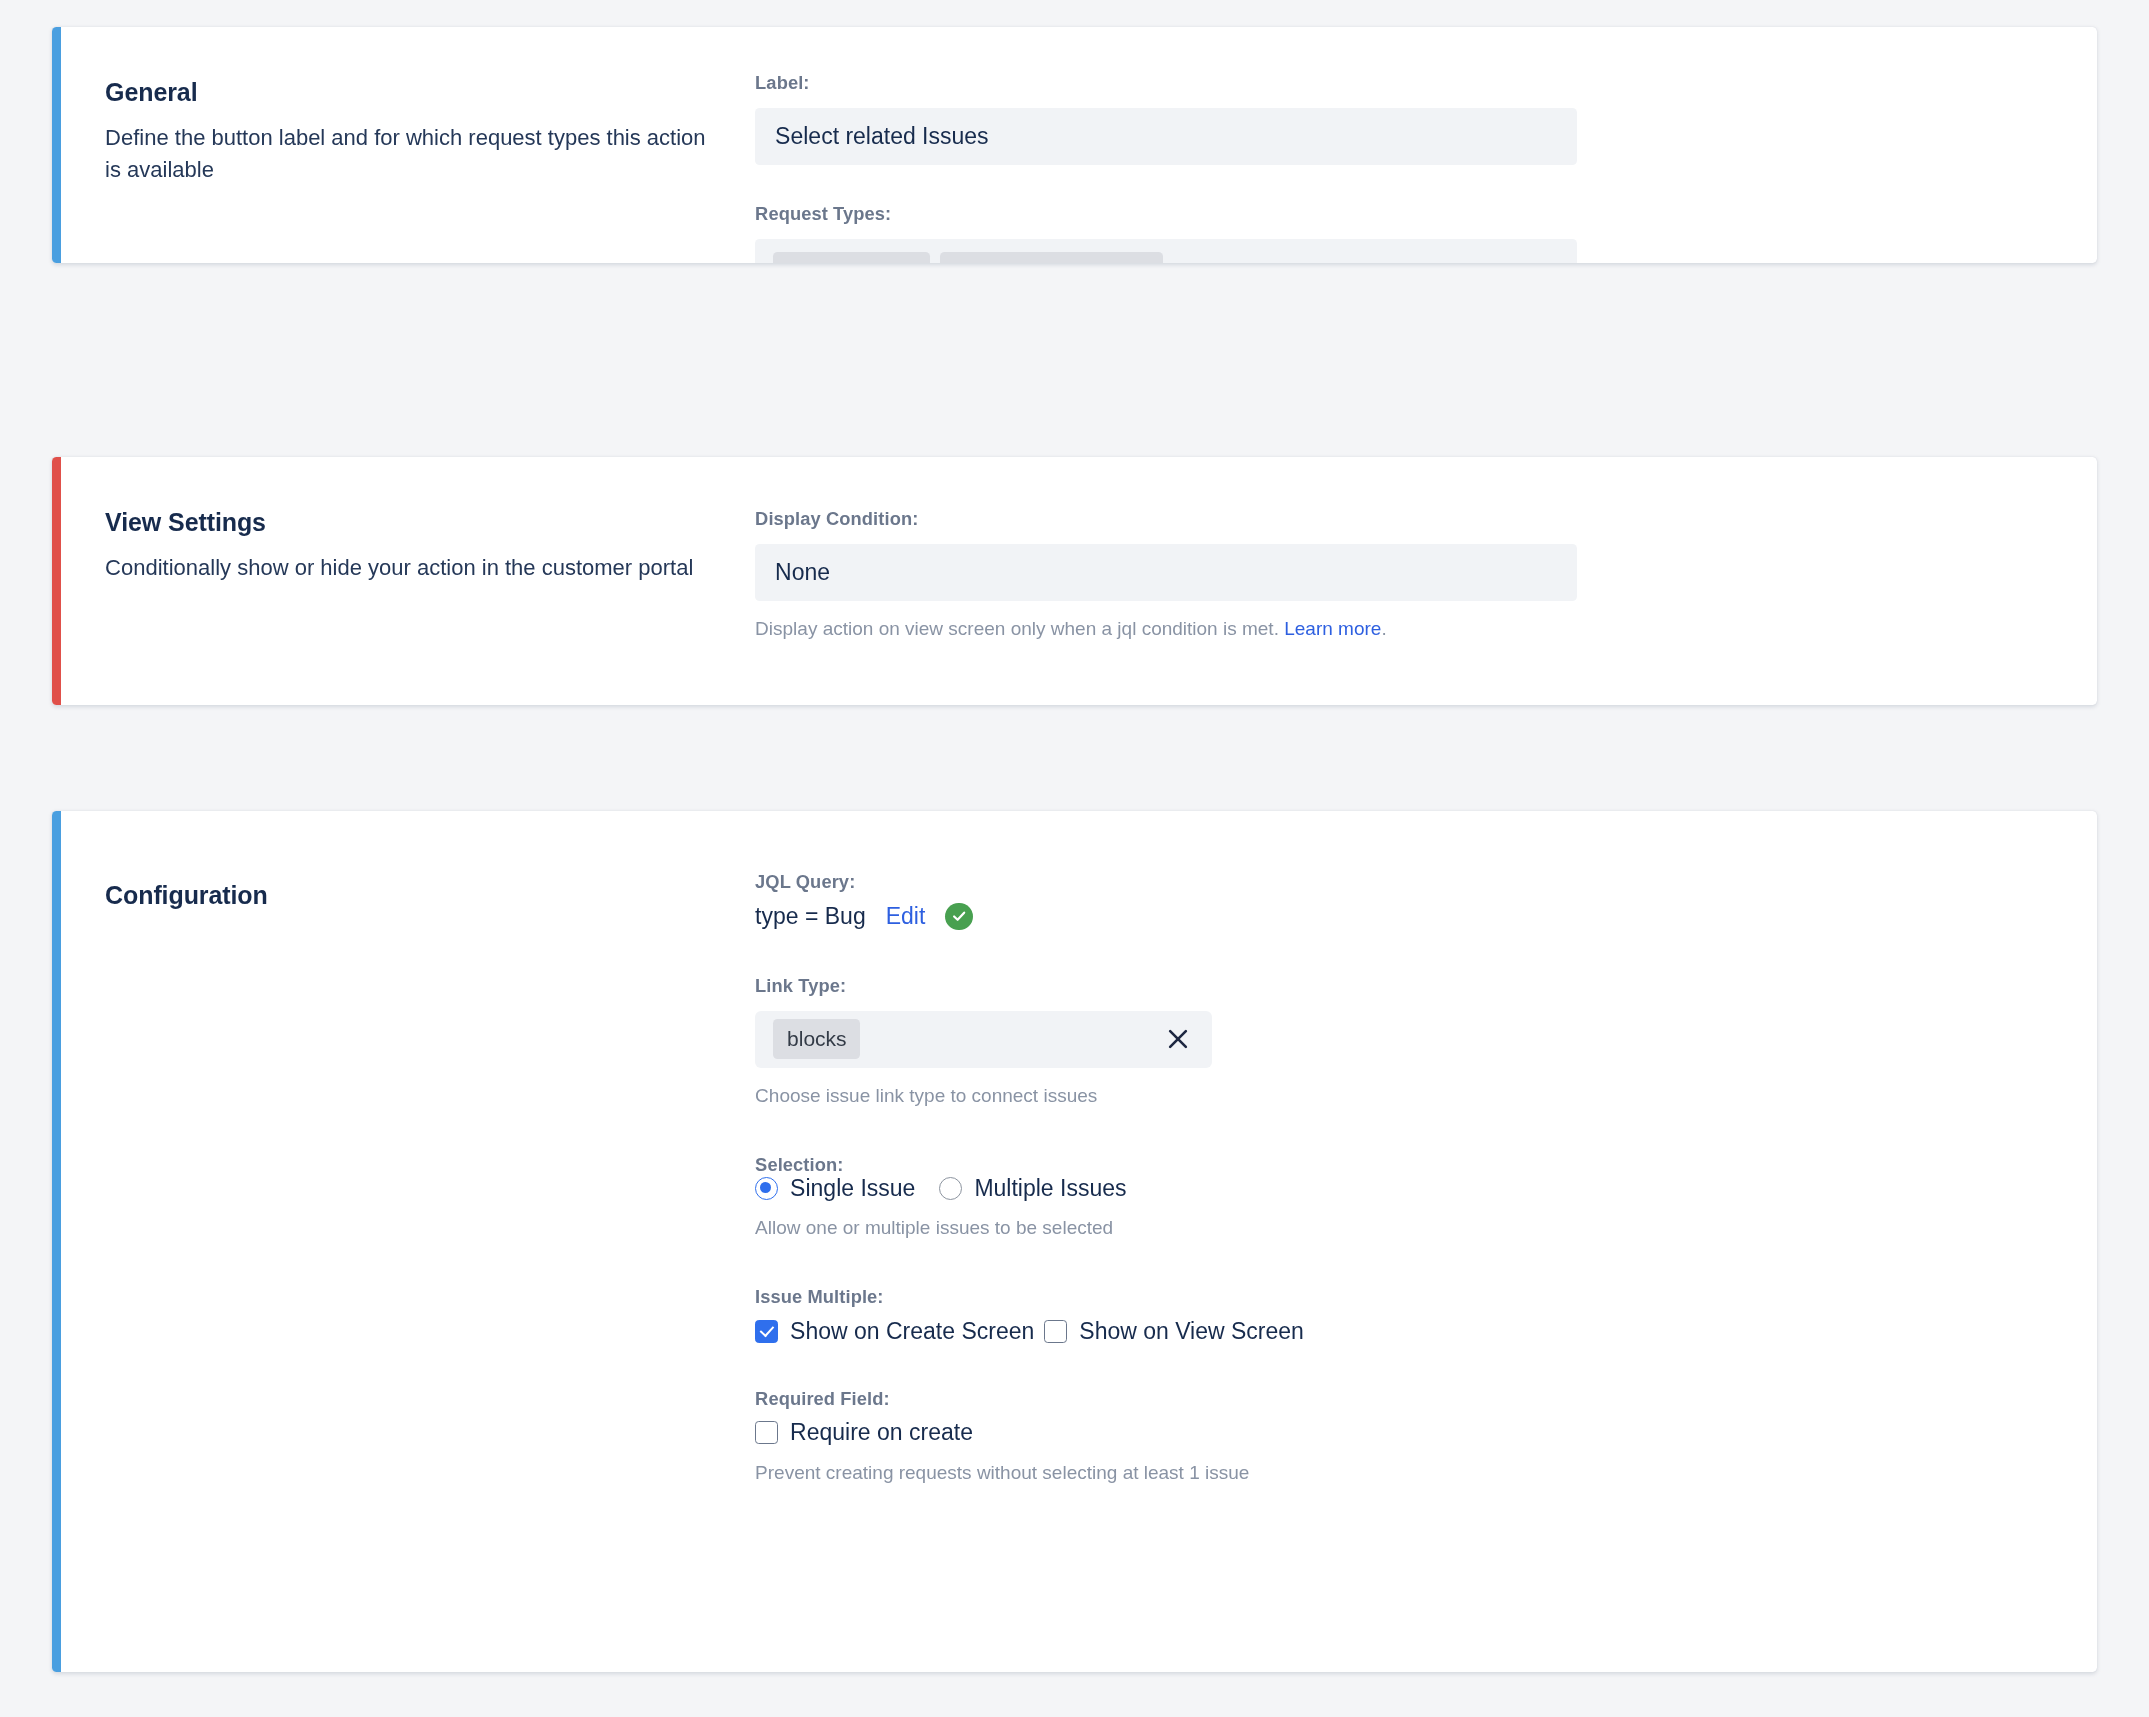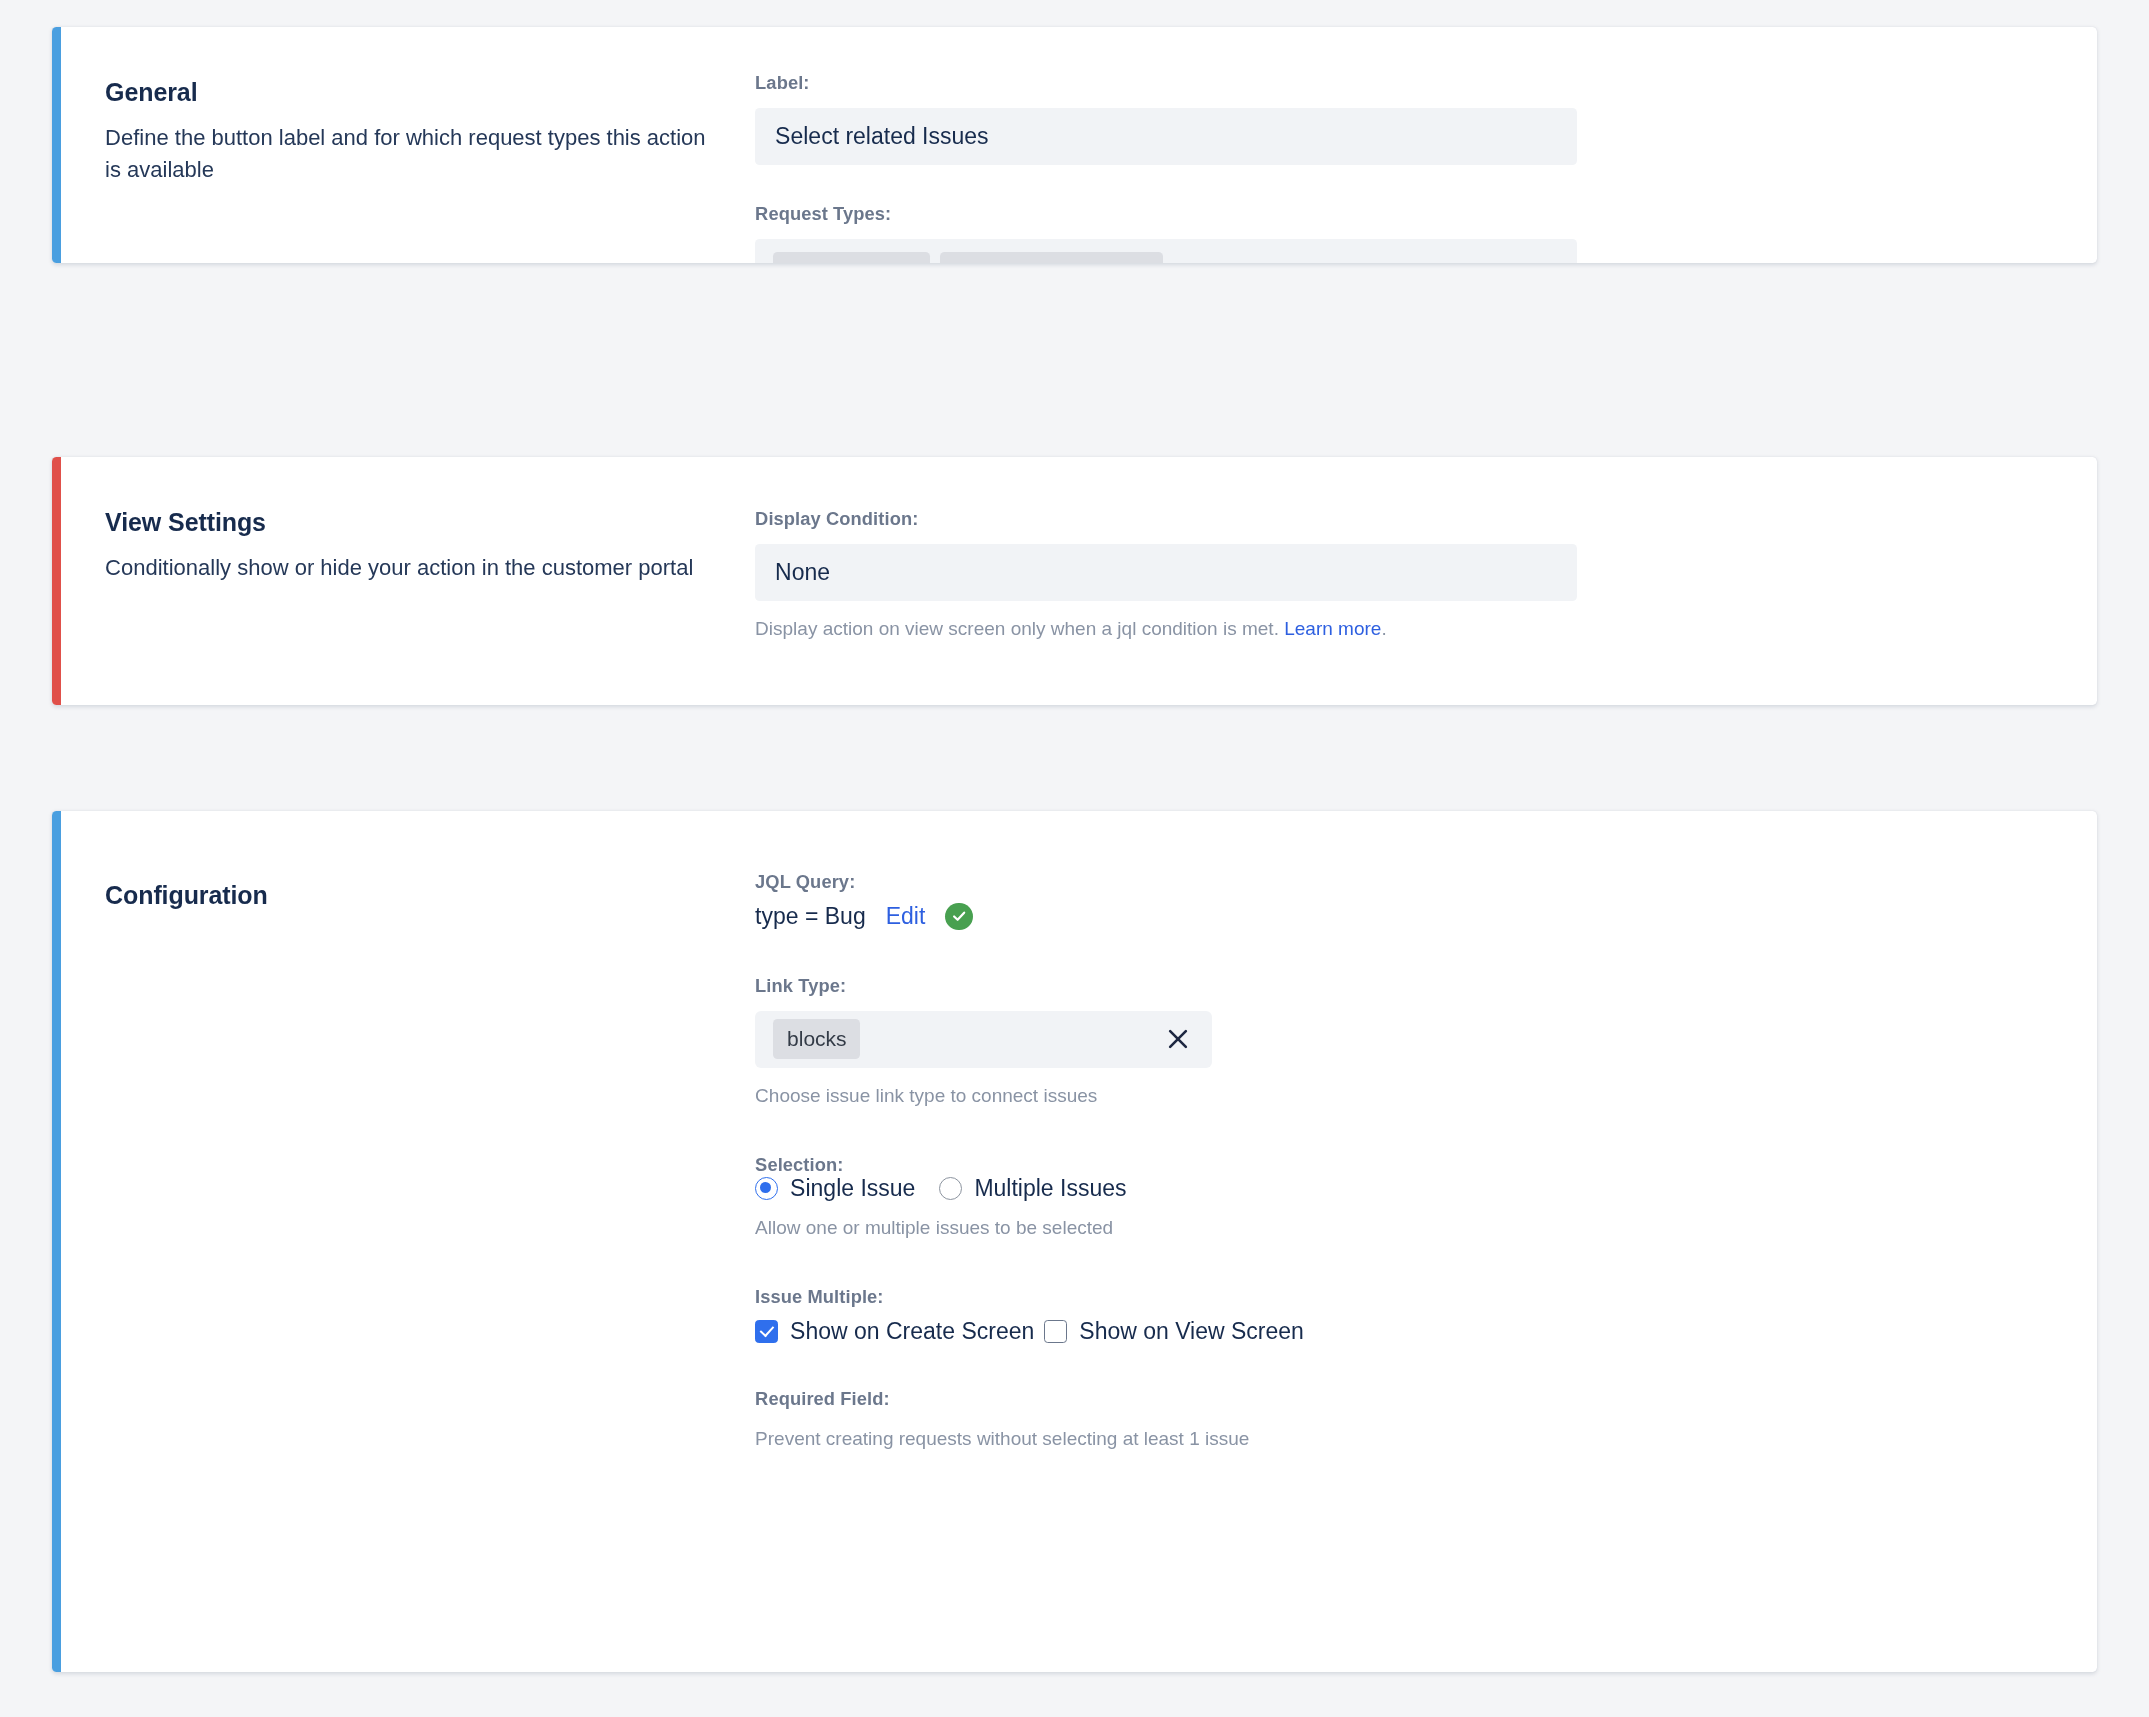--- a/index.html
+++ b/index.html
@@ -379,20 +379,26 @@
             </label>
             <label class="opt">
               <span class="cb"></span>
               <span class="opt-text">Show on View Screen</span>
             </label>
           </div>
         </div>
 
         <div class="group mt-block">
           <div class="field-label">Required Field:</div>
+          <div class="cbrow">
+            <label class="opt">
+              <span class="cb"></span>
+              <span class="opt-text">Require on create</span>
+            </label>
+          </div>
           <div class="help-text">Prevent creating requests without selecting at least 1 issue</div>
         </div>
 
       </div>
     </div>
   </div>
 
 </div>
 
 

